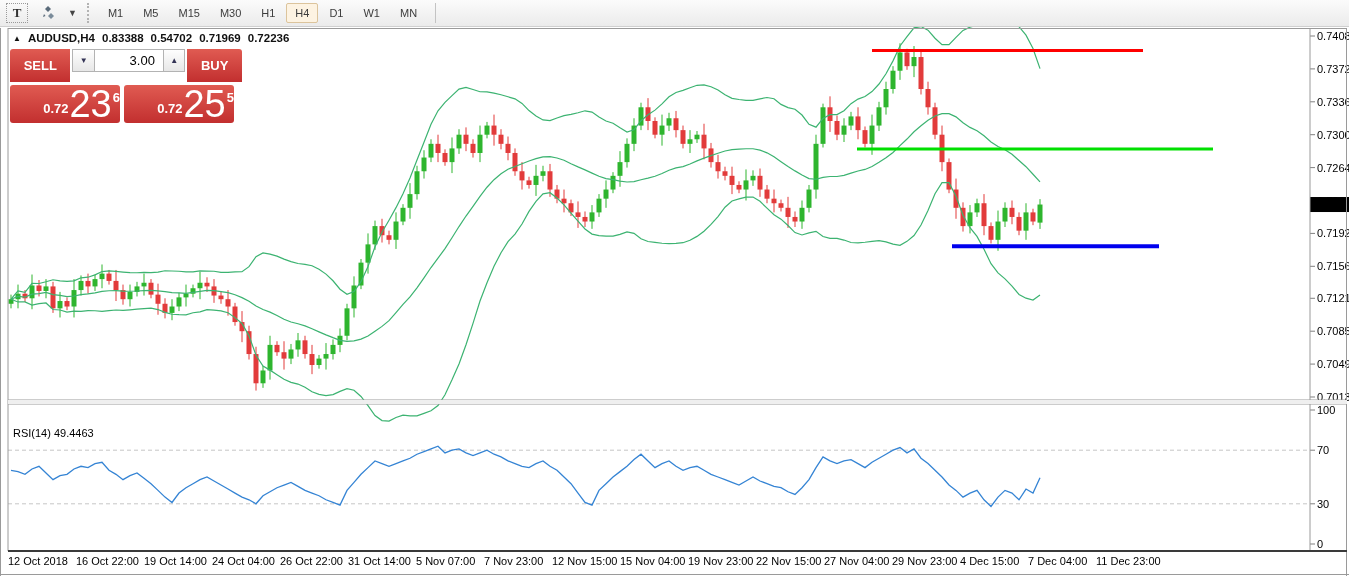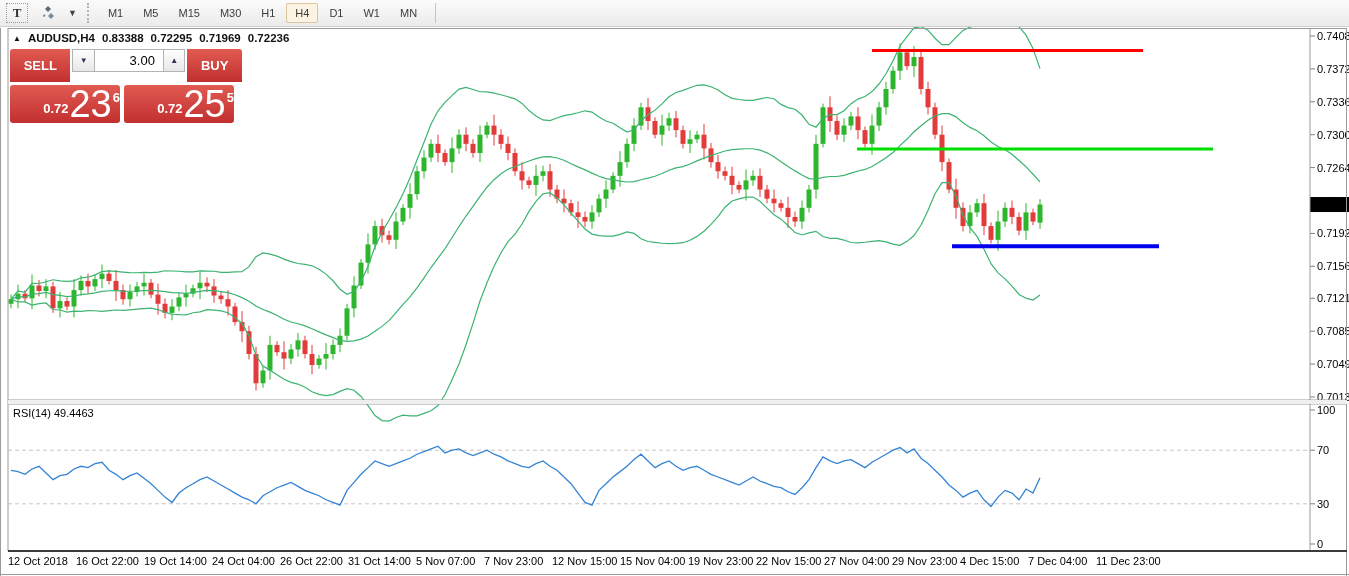--- a/index.html
+++ b/index.html
@@ -35,21 +35,21 @@
   .volbox{width:60px;height:21px;border-top:1px solid #b3b3b3;border-bottom:1px solid #b3b3b3;
           background:#fff;font-size:13px;color:#000;text-align:right;padding:0 8px 0 0;border-left:none;border-right:none;outline:none;
           font-family:"Liberation Sans",sans-serif;}
   .row1 .gap{width:2px;}
   .row2{display:flex;margin-top:3px;gap:4px;}
   .bigbox{width:110px;height:38px;display:flex;align-items:center;justify-content:flex-end;
           border-radius:3px;}
   .bigbox .pre{font-size:13px;font-weight:700;margin-top:9px;}
   .bigbox .big{font-size:38px;font-weight:400;line-height:1;margin:0 1px;}
   .bigbox .sup{font-size:13px;font-weight:700;margin-bottom:13px;}
-  .rsi-label{position:absolute;left:13px;top:407px;z-index:4;font-size:11px;color:#000;}
+  .rsi-label{position:absolute;left:13px;top:427px;z-index:4;font-size:11px;color:#000;}
   svg text{font-family:"Liberation Sans",sans-serif;font-size:11px;fill:#000;}
 </style>
 </head>
 <body>
 
 <div class="screen">
 
   <div class="toolbar">
     <div class="tool-btn t-icon">T</div>
     <div class="tool-btn">
@@ -460,21 +460,21 @@
         <line x1="8" y1="551" x2="1347" y2="551" stroke="#3a3a3a" stroke-width="2"></line>
         <line x1="0" y1="574.5" x2="1349" y2="574.5"></line>
       </g>
       <rect x="8" y="400" width="1339" height="4" fill="#efefef" stroke="none"></rect>
     </svg>
 
   <div class="symbol-line">
     <span class="tri">▲</span>
     <span>AUDUSD,H4</span>
     <span>0.83388</span>
-    <span>0.72295</span>
+    <span>0.54702</span>
     <span>0.71969</span>
     <span>0.72236</span>
   </div>
 
   <div class="ocp">
     <div class="row1">
       <div class="redbtn sellbtn">SELL</div>
       <div class="gap"></div>
       <div class="spin">▼</div>
       <input class="volbox" value="3.00" style="">

